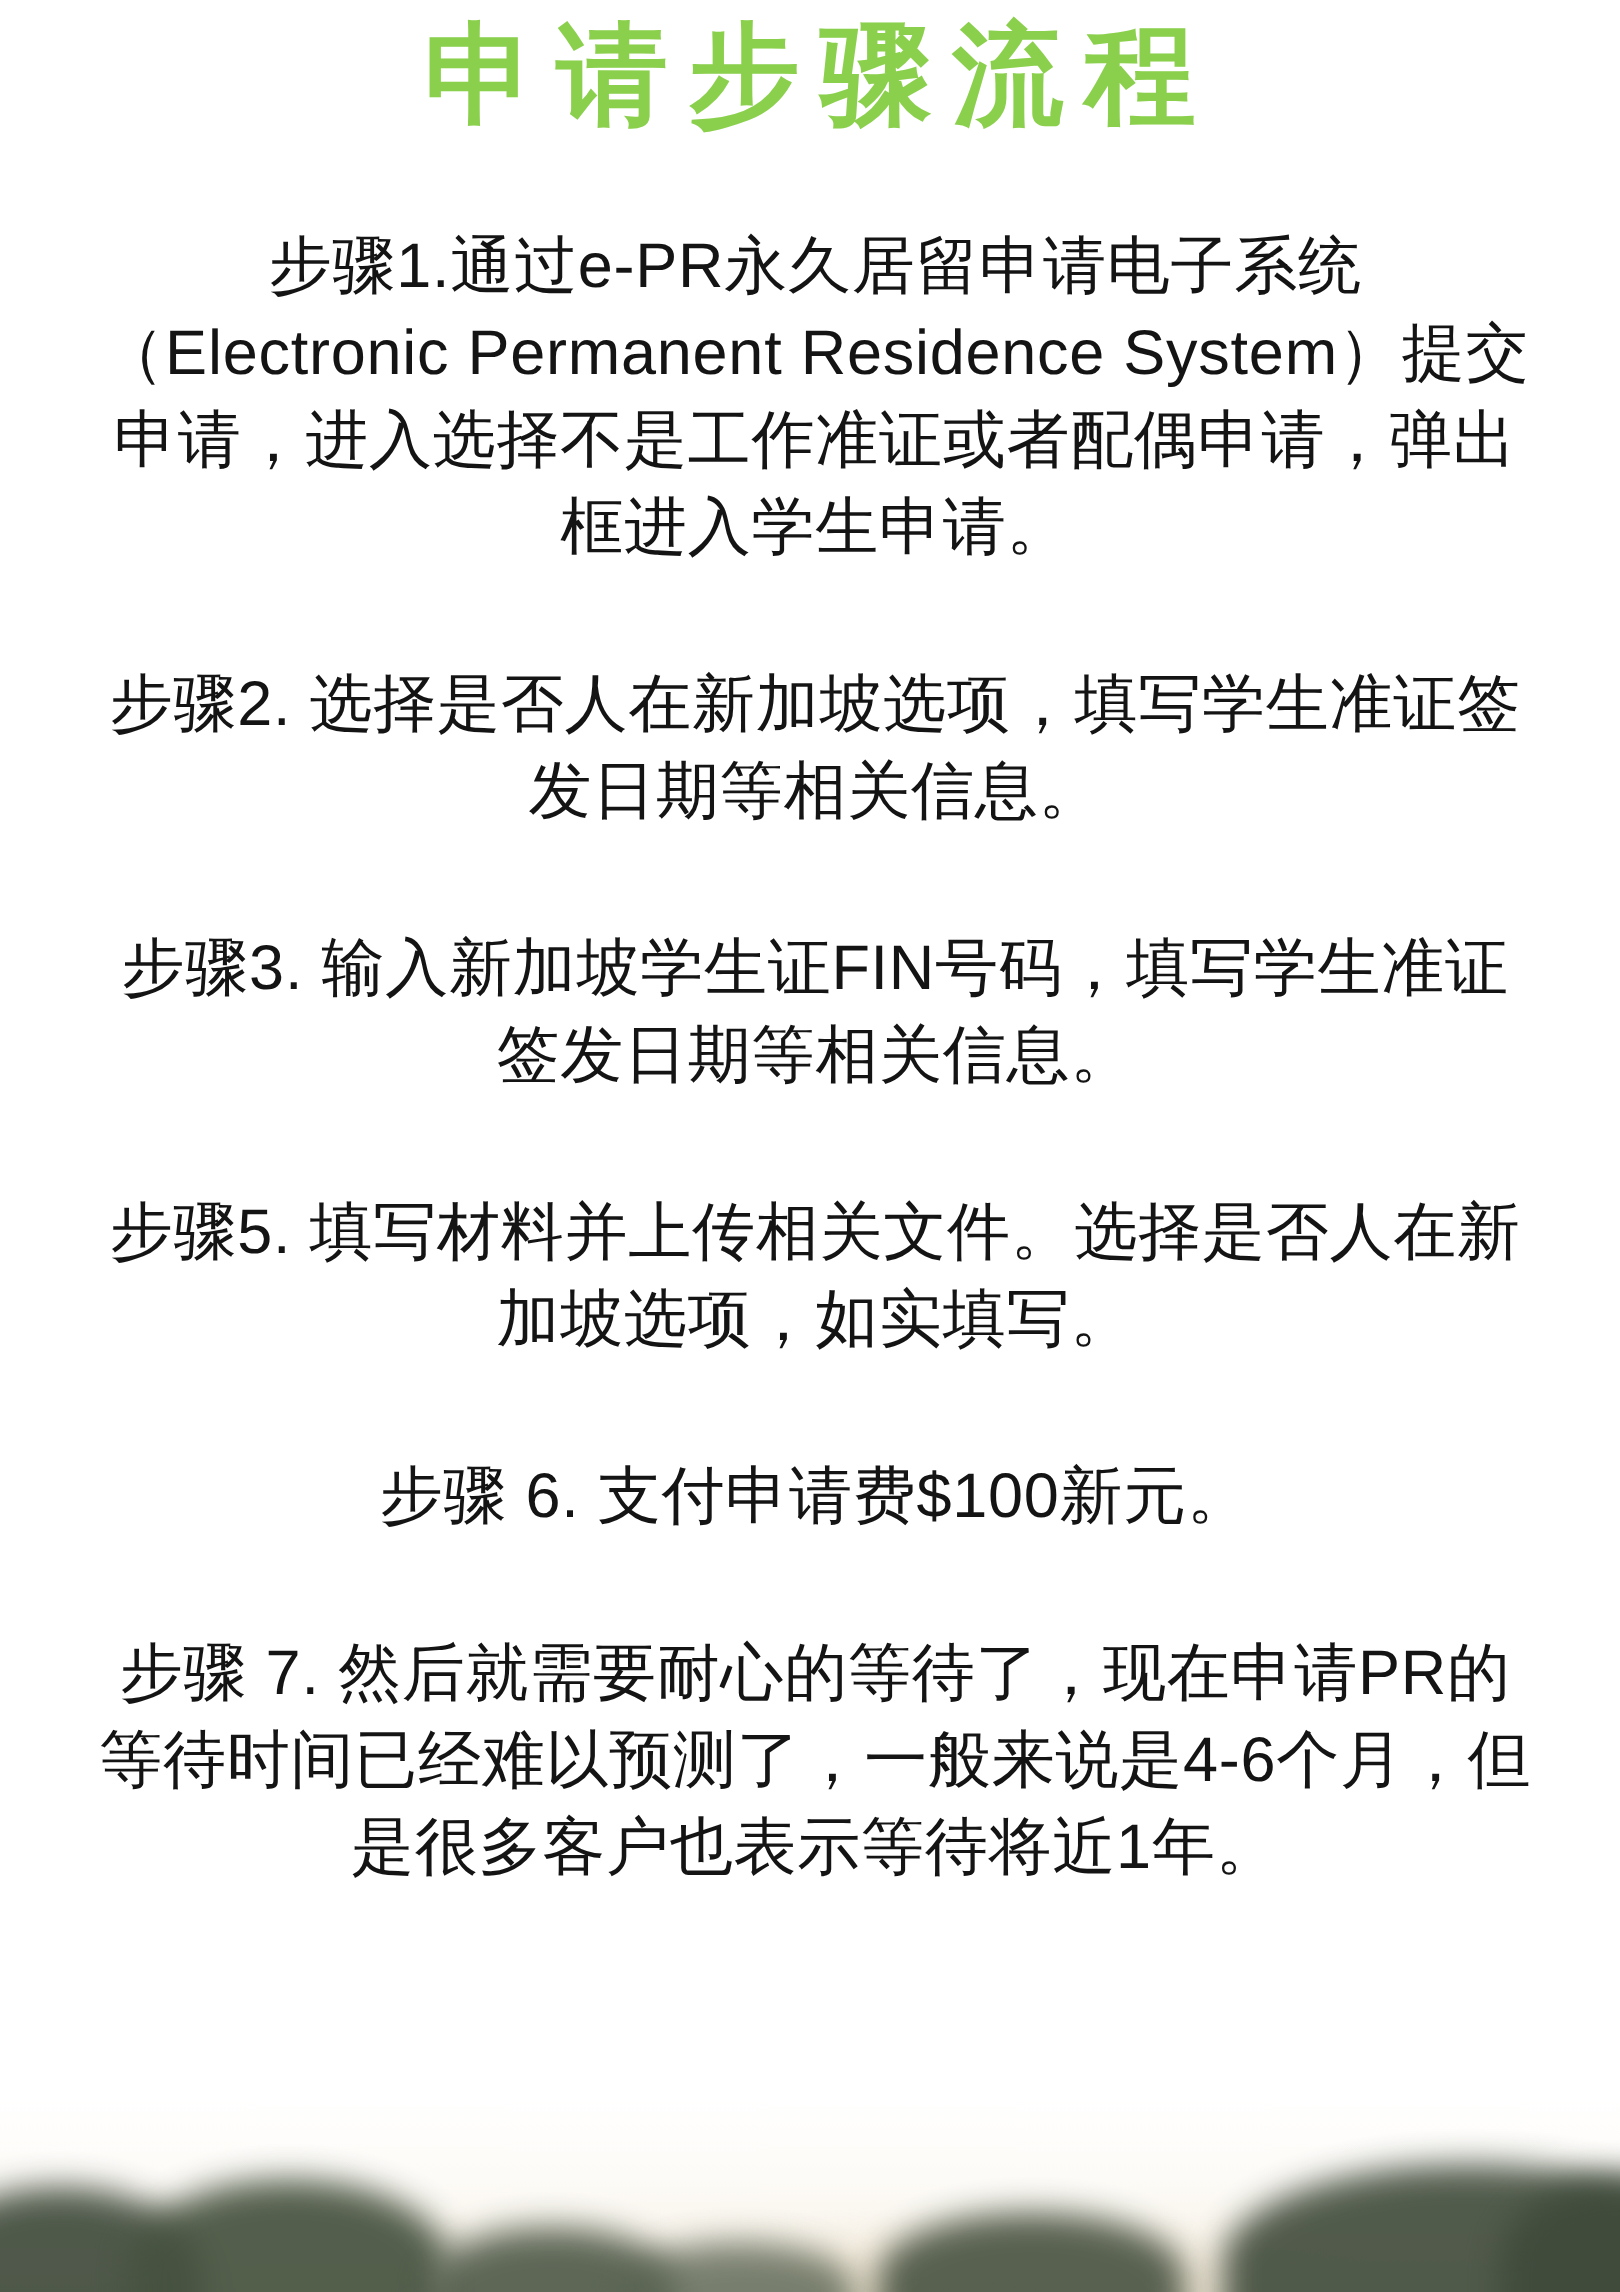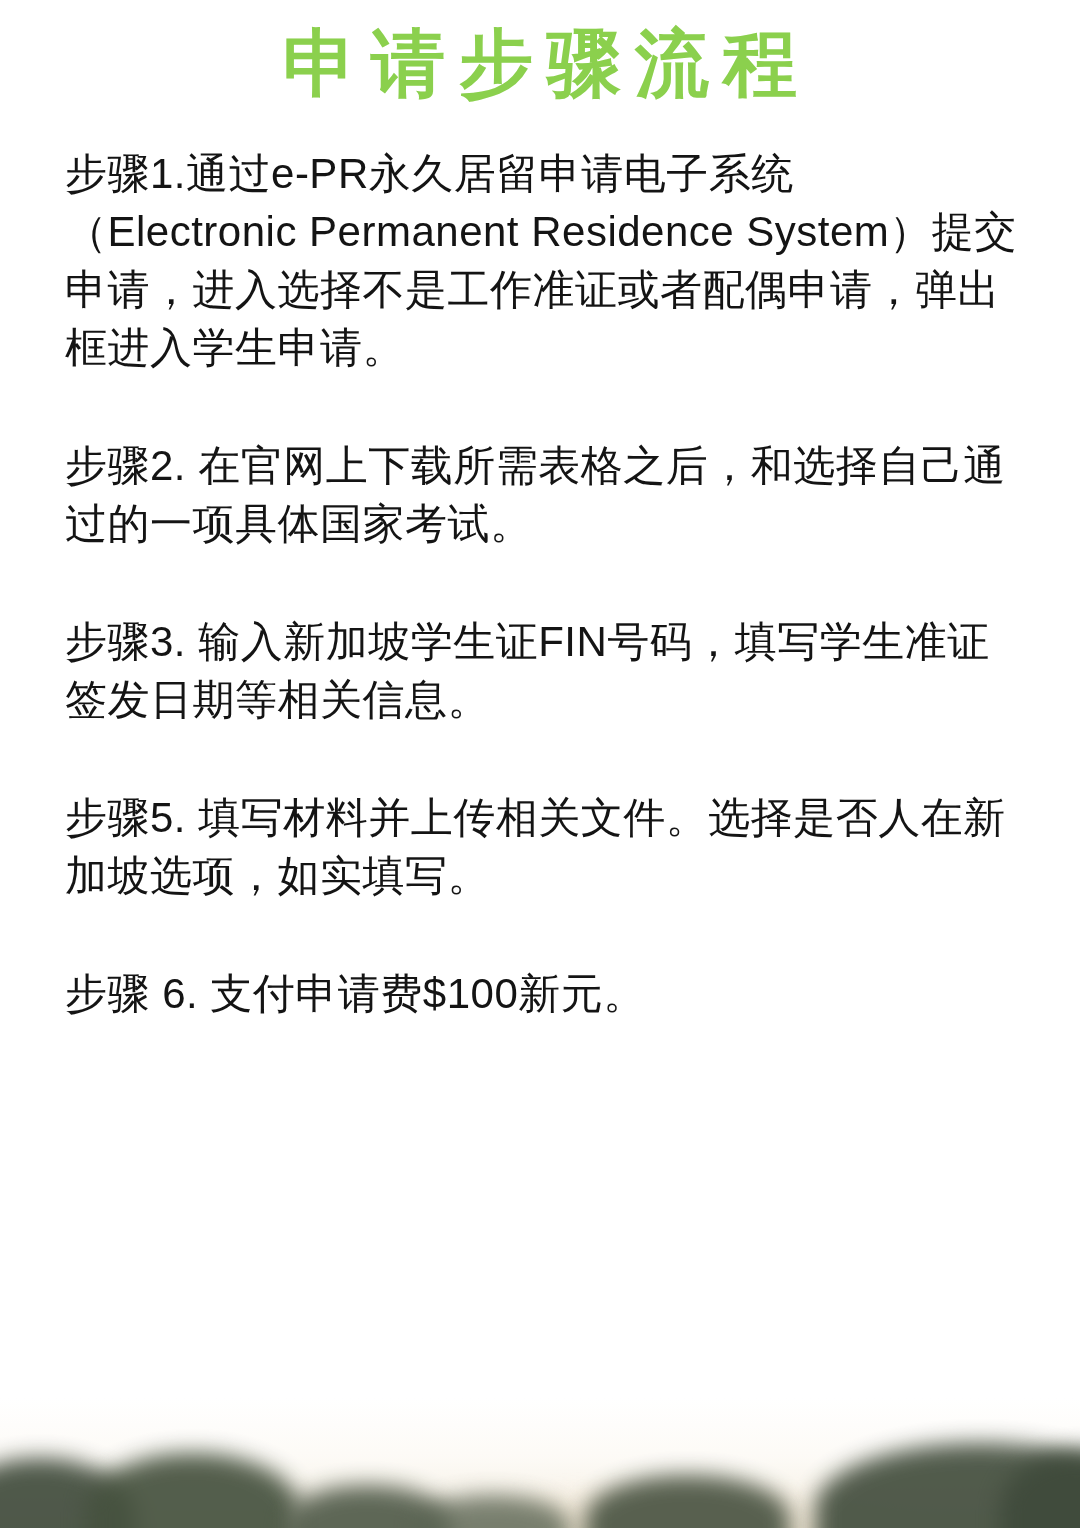--- a/index.html
+++ b/index.html
@@ -12,33 +12,34 @@
   }
   .page {
     position: relative;
     width: 1080px;
     height: 1528px;
     background: #ffffff;
     overflow: hidden;
   }
   .title {
     margin: 0;
-    padding-top: 24px;
+    padding-top: 10px;
     padding-left: 14px; 
     text-align: center;
     font-size: 74px;
     line-height: 80px;
     font-weight: 900;
     letter-spacing: 14px;
     color: #8bd04d;
   }
   .content {
     position: relative;
     z-index: 2;
-    margin: 41px 58px 0 65px;
+    margin: 58px 58px 0 65px;
+    text-align: center;
   }
   .step {
     margin: 0 0 60px 0;
     font-size: 42px;
     line-height: 58px;
     font-weight: 500;
     color: #141414;
     letter-spacing: 0.5px;
     overflow-wrap: break-word;
   }
@@ -82,24 +83,25 @@
 </style>
 </head>
 <body>
 
 <div class="page">
 
   <h1 class="title">申请步骤流程</h1>
 
   <div class="content">
     <p class="step">步骤1.通过e-PR永久居留申请电子系统（Electronic Permanent Residence System）提交申请，进入选择不是工作准证或者配偶申请，弹出框进入学生申请。</p>
-    <p class="step">步骤2. 在官网上下载所需表格之后，和选择自己通过的一项具体国家考试。</p>
+    <p class="step">步骤2. 选择是否人在新加坡选项，填写学生准证签发日期等相关信息。</p>
     <p class="step">步骤3. 输入新加坡学生证FIN号码，填写学生准证签发日期等相关信息。</p>
     <p class="step">步骤5. 填写材料并上传相关文件。选择是否人在新加坡选项，如实填写。</p>
     <p class="step">步骤 6. 支付申请费$100新元。</p>
+    <p class="step">步骤 7. 然后就需要耐心的等待了，现在申请PR的等待时间已经难以预测了，一般来说是4-6个月，但是很多客户也表示等待将近1年。</p>
   </div>
 
   <div class="footer-photo">
     <div class="warm-glow"></div>
     <div class="m m1"></div>
     <div class="m m2"></div>
     <div class="m m3"></div>
     <div class="m m4"></div>
     <div class="m m5"></div>
     <div class="m m6"></div>

